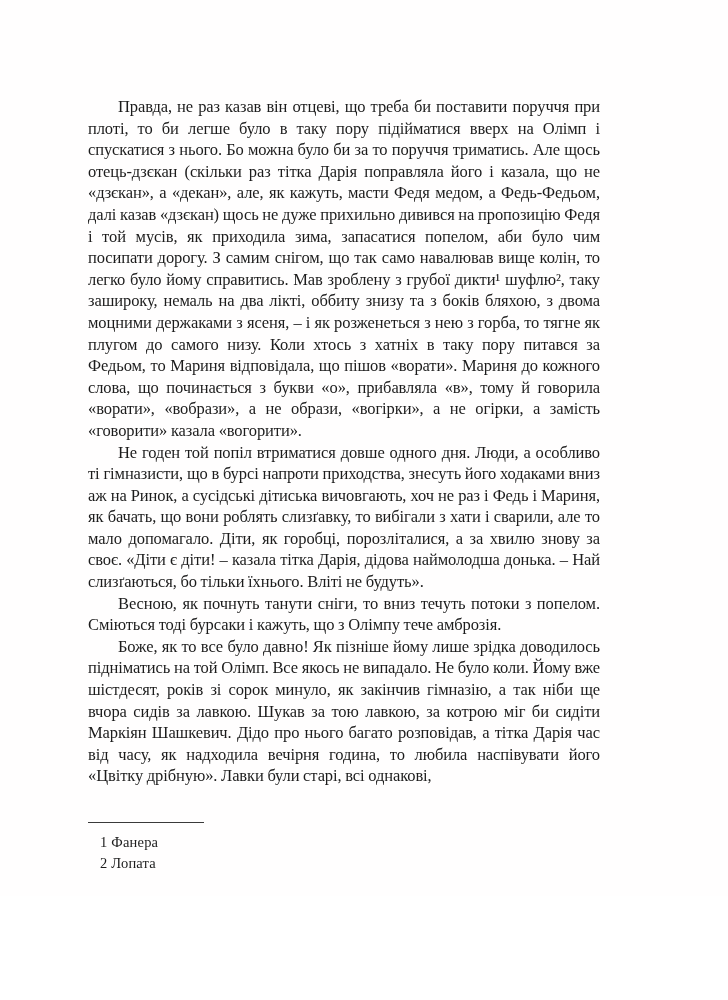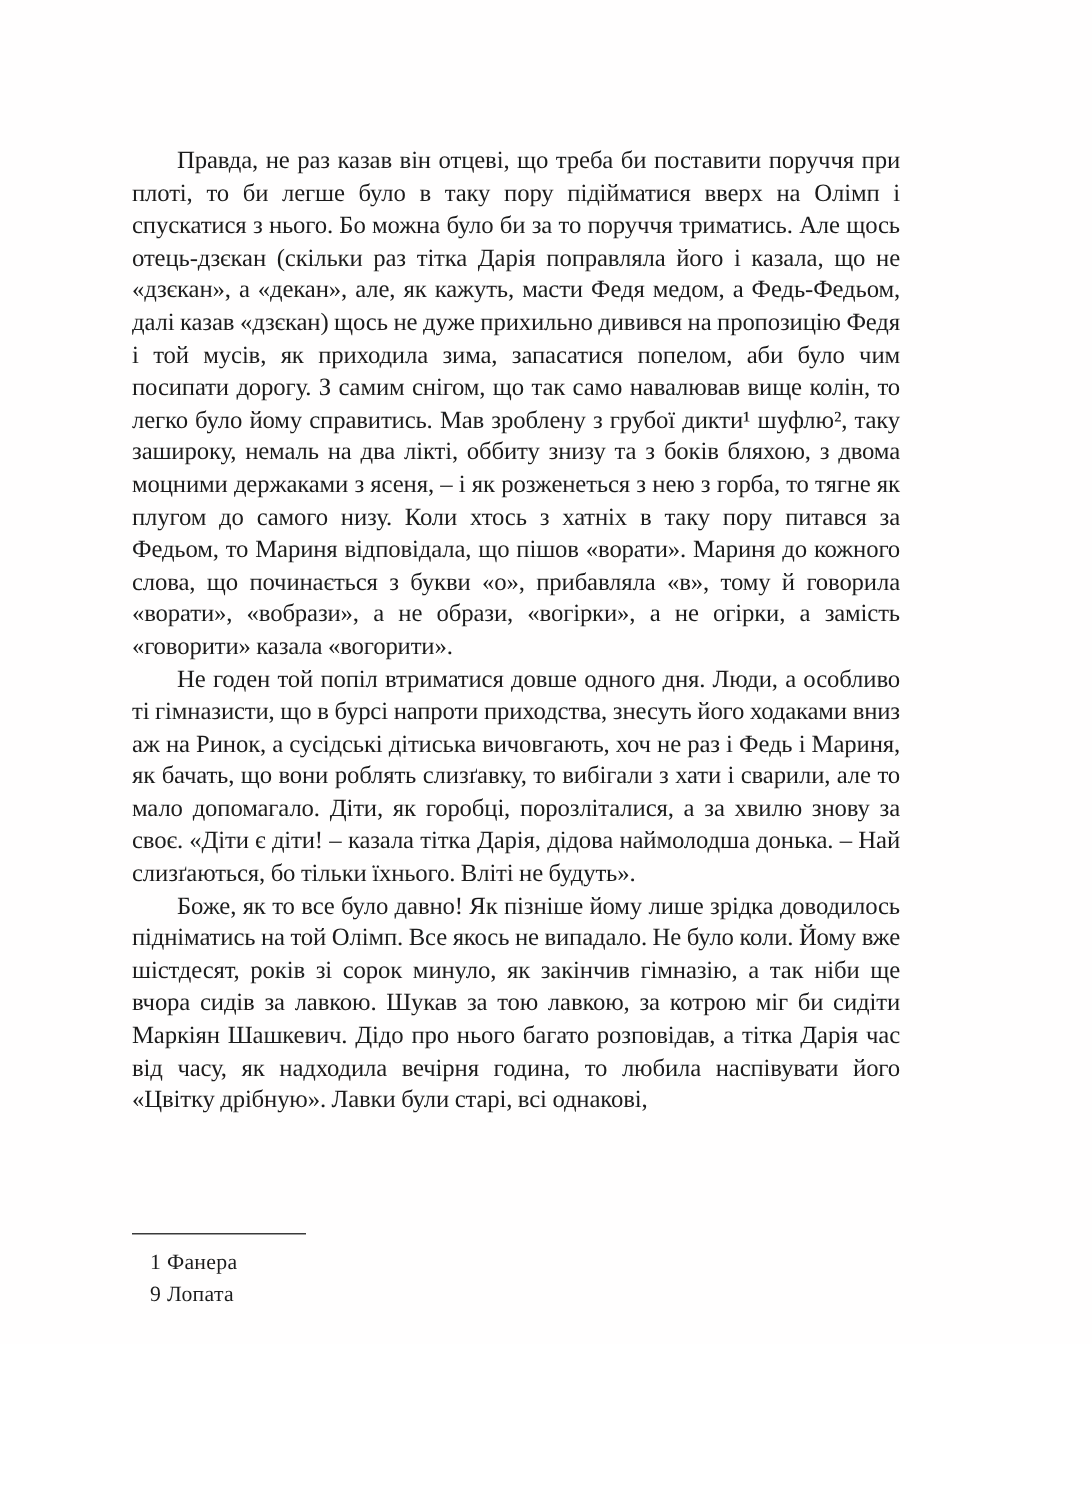--- a/index.html
+++ b/index.html
@@ -62,24 +62,25 @@
   }
 </style>
 </head>
 <body>
 
 <div class="page" lang="uk">
 
   <div class="text-block">
     <p class="para">Правда, не раз казав він отцеві, що треба би поставити поруччя при плоті, то би легше було в таку пору підійматися вверх на Олімп і спускатися з нього. Бо можна було би за то поруччя триматись. Але щось отець-дзєкан (скільки раз тітка Дарія поправляла його і казала, що не «дзєкан», а «декан», але, як кажуть, масти Федя медом, а Федь-Федьом, далі казав «дзєкан) щось не дуже прихильно дивився на пропозицію Федя і той мусів, як приходила зима, запасатися попелом, аби було чим посипати дорогу. З самим снігом, що так само навалював вище колін, то легко було йому справитись. Мав зроблену з грубої дикти¹ шуфлю², таку зашироку, немаль на два лікті, оббиту знизу та з боків бляхою, з двома моцними держаками з ясеня, – і як розженеться з нею з горба, то тягне як плугом до самого низу. Коли хтось з хатніх в таку пору питався за Федьом, то Мариня відповідала, що пішов «ворати». Мариня до кожного слова, що починається з букви «о», прибавляла «в», тому й говорила «ворати», «вобрази», а не образи, «вогірки», а не огірки, а замість «говорити» казала «вогорити».</p>
     <p class="para">Не годен той попіл втриматися довше одного дня. Люди, а особливо ті гімназисти, що в бурсі напроти приходства, знесуть його ходаками вниз аж на Ринок, а сусідські дітиська вичовгають, хоч не раз і Федь і Мариня, як бачать, що вони роблять слизґавку, то вибігали з хати і сварили, але то мало допомагало. Діти, як горобці, порозліталися, а за хвилю знову за своє. «Діти є діти! – казала тітка Дарія, дідова наймолодша донька. – Най слизґаються, бо тільки їхнього. Вліті не будуть».</p>
+    <p class="para">Весною, як почнуть танути сніги, то вниз течуть потоки з попелом. Сміються тоді бурсаки і кажуть, що з Олімпу тече амброзія.</p>
     <p class="para">Боже, як то все було давно! Як пізніше йому лише зрідка доводилось підніматись на той Олімп. Все якось не випадало. Не було коли. Йому вже шістдесят, років зі сорок минуло, як закінчив гімназію, а так ніби ще вчора сидів за лавкою. Шукав за тою лавкою, за котрою міг би сидіти Маркіян Шашкевич. Дідо про нього багато розповідав, а тітка Дарія час від часу, як надходила вечірня година, то любила наспівувати його «Цвітку дрібную». Лавки були старі, всі однакові,</p>
   </div>
 
   <div class="footnotes">
     <div class="fn-rule"></div>
     <div class="fn">1 Фанера</div>
-    <div class="fn">9 Лопата</div>
+    <div class="fn">2 Лопата</div>
   </div>
 
   <div class="page-number">9</div>
 
 </div>
 
 </body></html>

